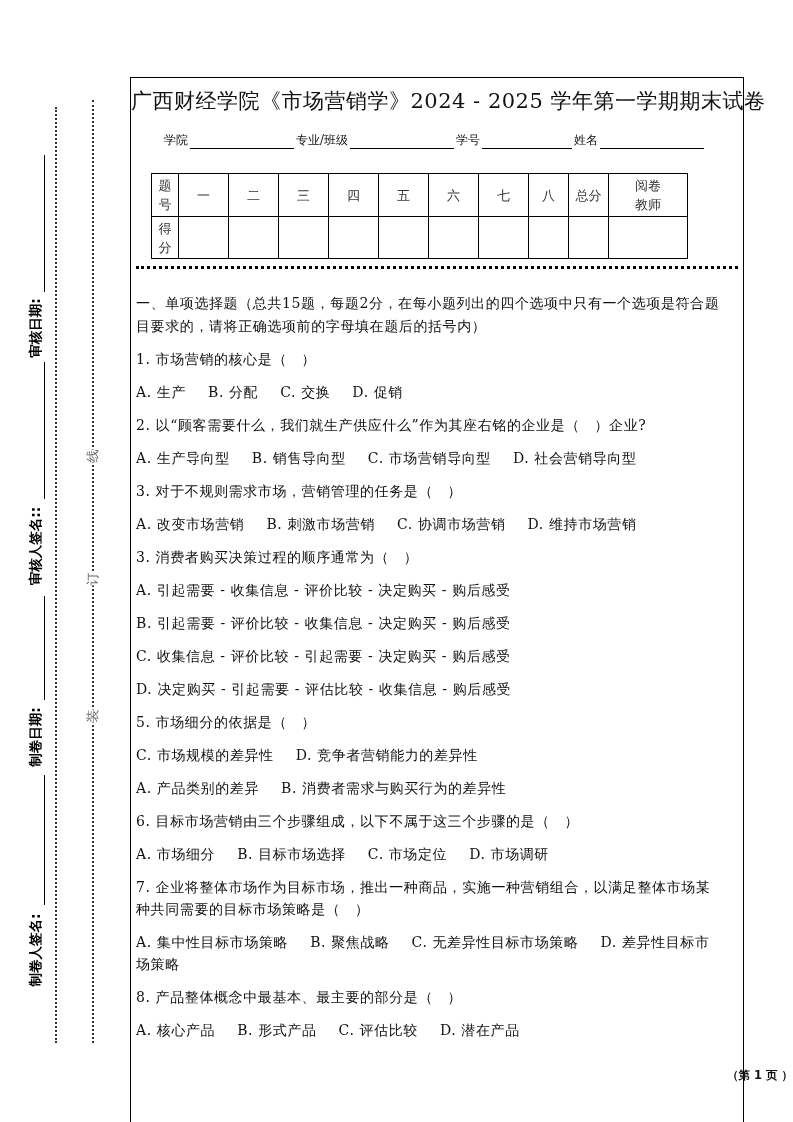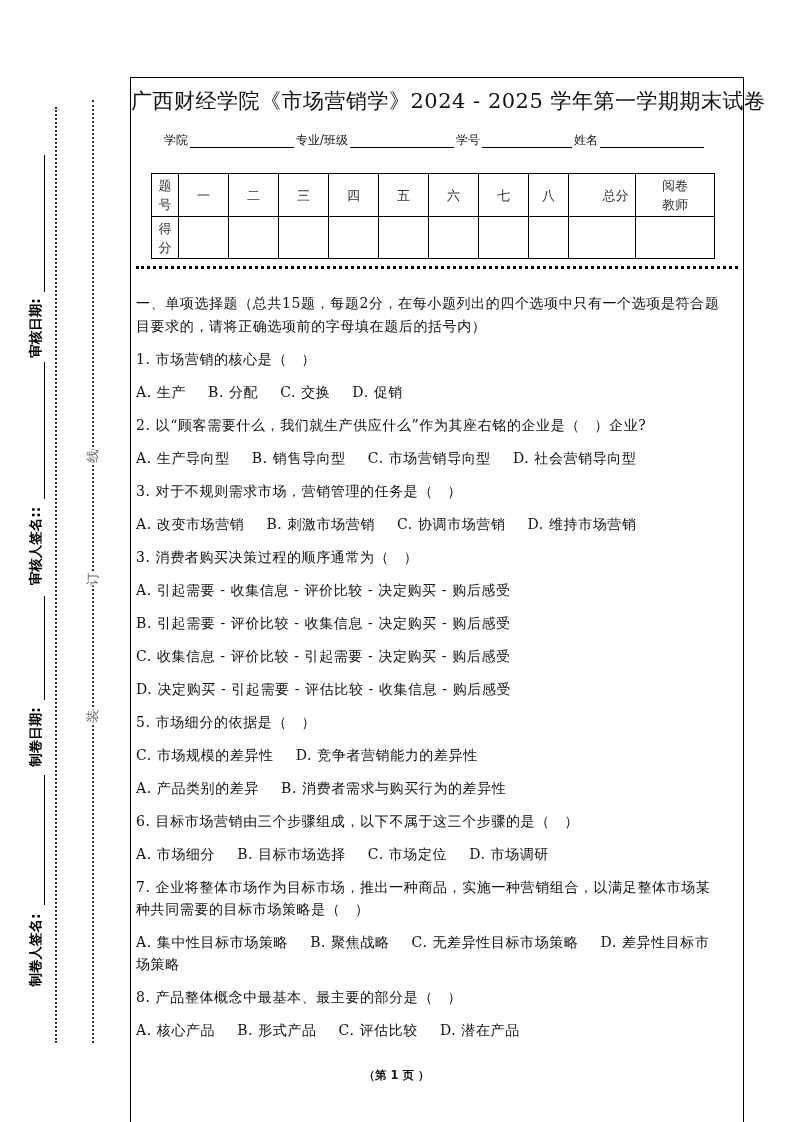--- a/index.html
+++ b/index.html
@@ -30,21 +30,21 @@
   .frame {
     position: absolute; left: 130px; top: 77px; width: 614px; height: 1092px;
     border: 1.5px solid #000; box-sizing: border-box;
   }
   .title {
     position: absolute; left: 0; right: 0; top: 9px; text-align: center;
     font-size: 21px; letter-spacing: 0.5px; color: #111; white-space: nowrap;
   }
   .info-row {
     position: absolute; left: 33px; top: 54px; font-size: 12px; white-space: nowrap;
-    display: flex; align-items: center;
+    display: flex; align-items: flex-end;
   }
   .info-row .blank { display: inline-block; border-bottom: 1px solid #000; height: 13px; margin: 0 2px; }
   .score-table {
     position: absolute; left: 20px; top: 95px; border-collapse: collapse;
     font-size: 13px; color: #333;
   }
   .score-table td {
     border: 1px solid #000; text-align: center; padding: 0; line-height: 19px;
   }
   .score-table td.hdr { width: 26px; }
@@ -55,21 +55,21 @@
   }
   .content {
     position: absolute; left: 5px; right: 4px; top: 214px;
     font-size: 14px; line-height: 22px; color: #111; letter-spacing: 0.6px;
   }
   .content p { margin: 0 16px 11px 0; }
   .content .sec { line-height: 23px; margin-bottom: 10px; }
   .opt { margin-right: 22px; }
   .content .q { margin-bottom: 11px; }
   .footer {
-    position: absolute; left: 0; right: 0; top: 1068px; text-align: center;
+    position: absolute; left: 0; right: 0; top: 1068px; text-align: right;
     font-family: "DejaVu Sans", sans-serif; font-weight: bold; font-size: 11.5px;
   }
 </style>
 </head>
 <body>
 
 <div>
   <div class="dotline" style="left:55px; top:107px; height:936px;"></div>
   <div class="dotline" style="left:92px; top:100px; height:943px;"></div>
 
@@ -124,21 +124,21 @@
         <div>号</div>
       </td>
       <td style="width:49px;">一</td>
       <td style="width:49px;">二</td>
       <td style="width:49px;">三</td>
       <td style="width:49px;">四</td>
       <td style="width:49px;">五</td>
       <td style="width:49px;">六</td>
       <td style="width:49px;">七</td>
       <td style="width:39px;">八</td>
-      <td style="width:39px;padding-left:27px;">总分</td>
+      <td style="width:39px;">总分</td>
       <td style="width:78px;">
         <div>阅卷</div>
         <div>教师</div>
       </td>
     </tr>
     <tr class="r2">
       <td class="hdr">
         <div>得</div>
         <div>分</div>
       </td>

